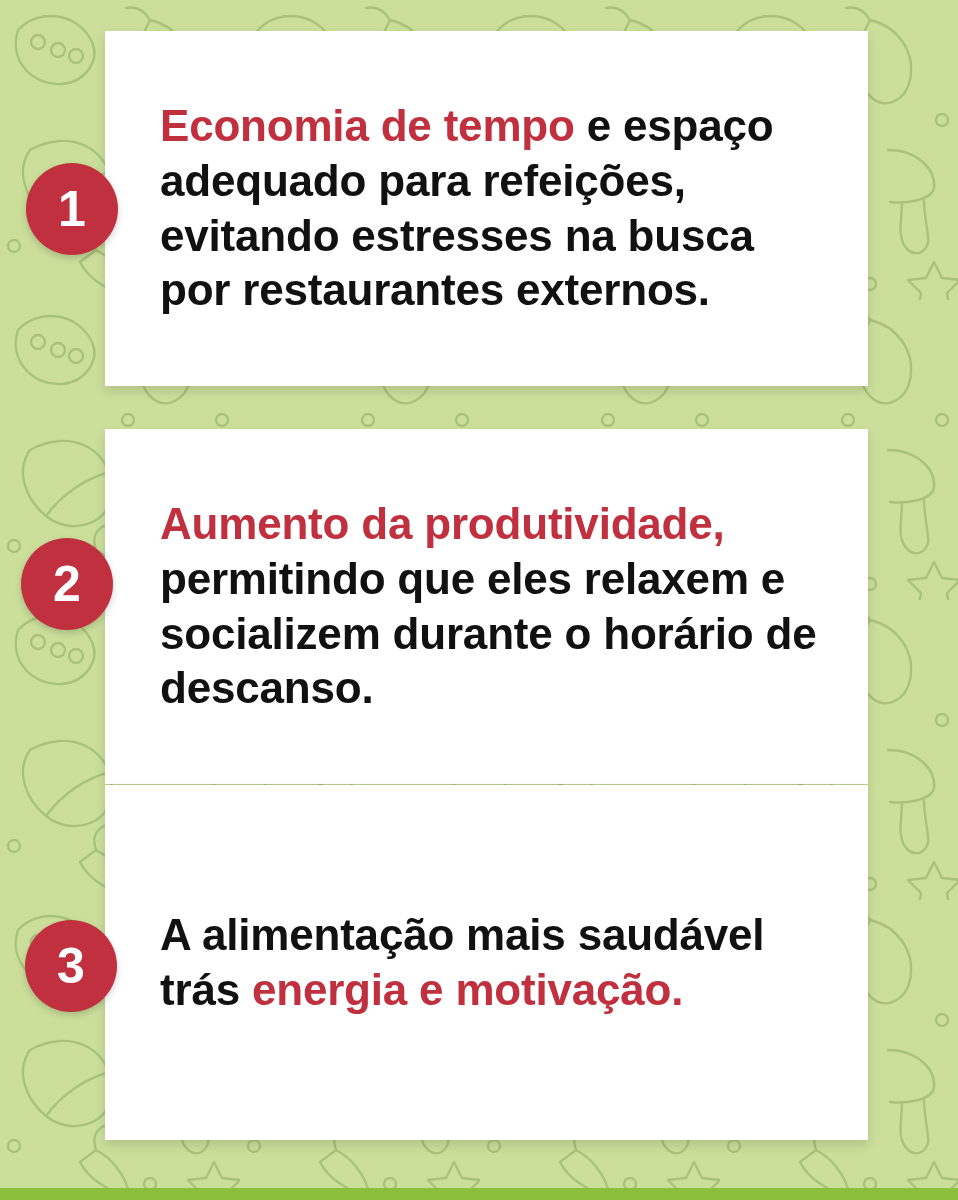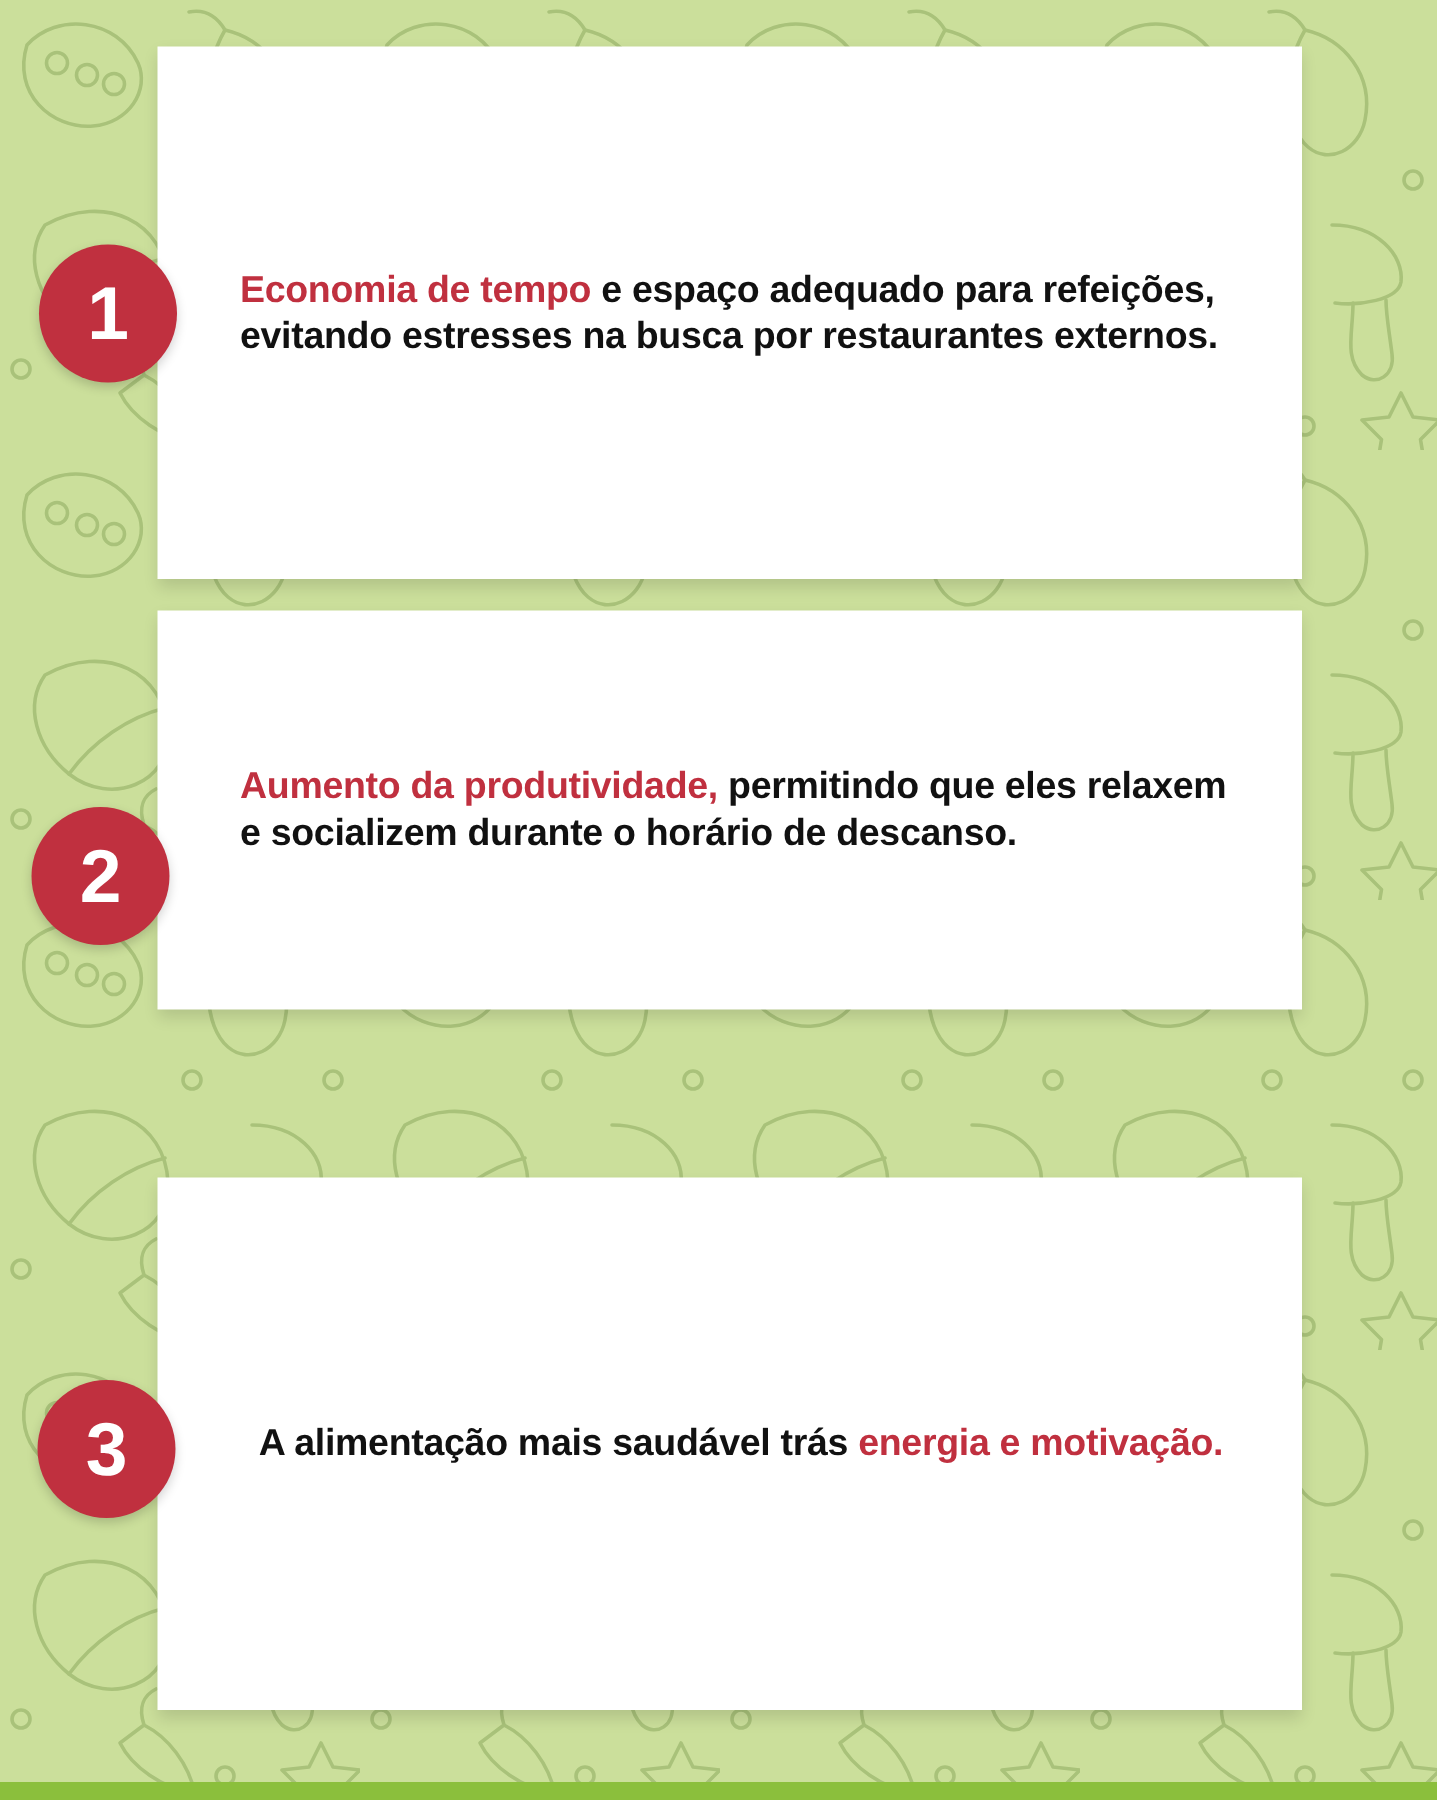--- a/index.html
+++ b/index.html
@@ -48,27 +48,27 @@
   }
   .card {
     position: absolute;
     background: #ffffff;
     box-shadow: 0 5px 10px rgba(0,0,0,0.13);
     display: flex;
     align-items: center;
     box-sizing: border-box;
   }
   .card-1 { left: 105px; top: 31px;  width: 763px; height: 355px; }
-  .card-2 { left: 105px; top: 407px; width: 763px; height: 266px; }
+  .card-2 { left: 105px; top: 429px; width: 763px; height: 355px; }
   .card-3 { left: 105px; top: 785px; width: 763px; height: 355px; justify-content: center; }
 
   .card-text {
     padding-left: 55px;
     padding-right: 40px;
-    font-size: 25px;
+    font-size: 44px;
     font-weight: bold;
     line-height: 1.24;
     color: #111111;
     letter-spacing: -0.2px;
   }
   .hl {
     color: #c0303f;
   }
   .badge {
     position: absolute;

